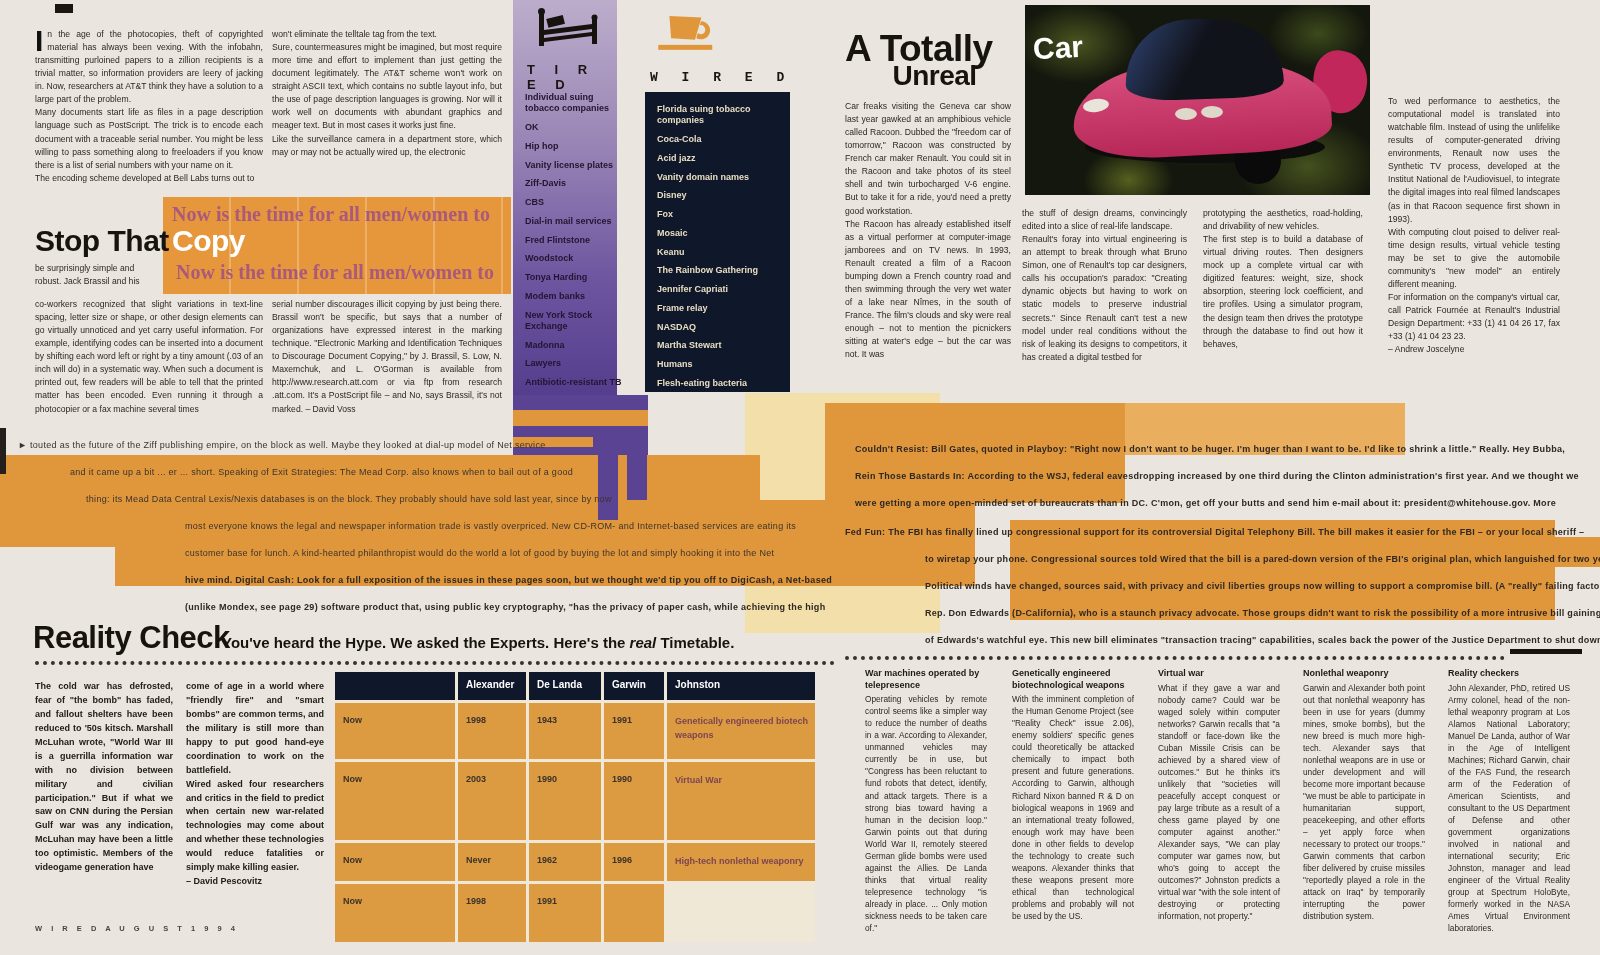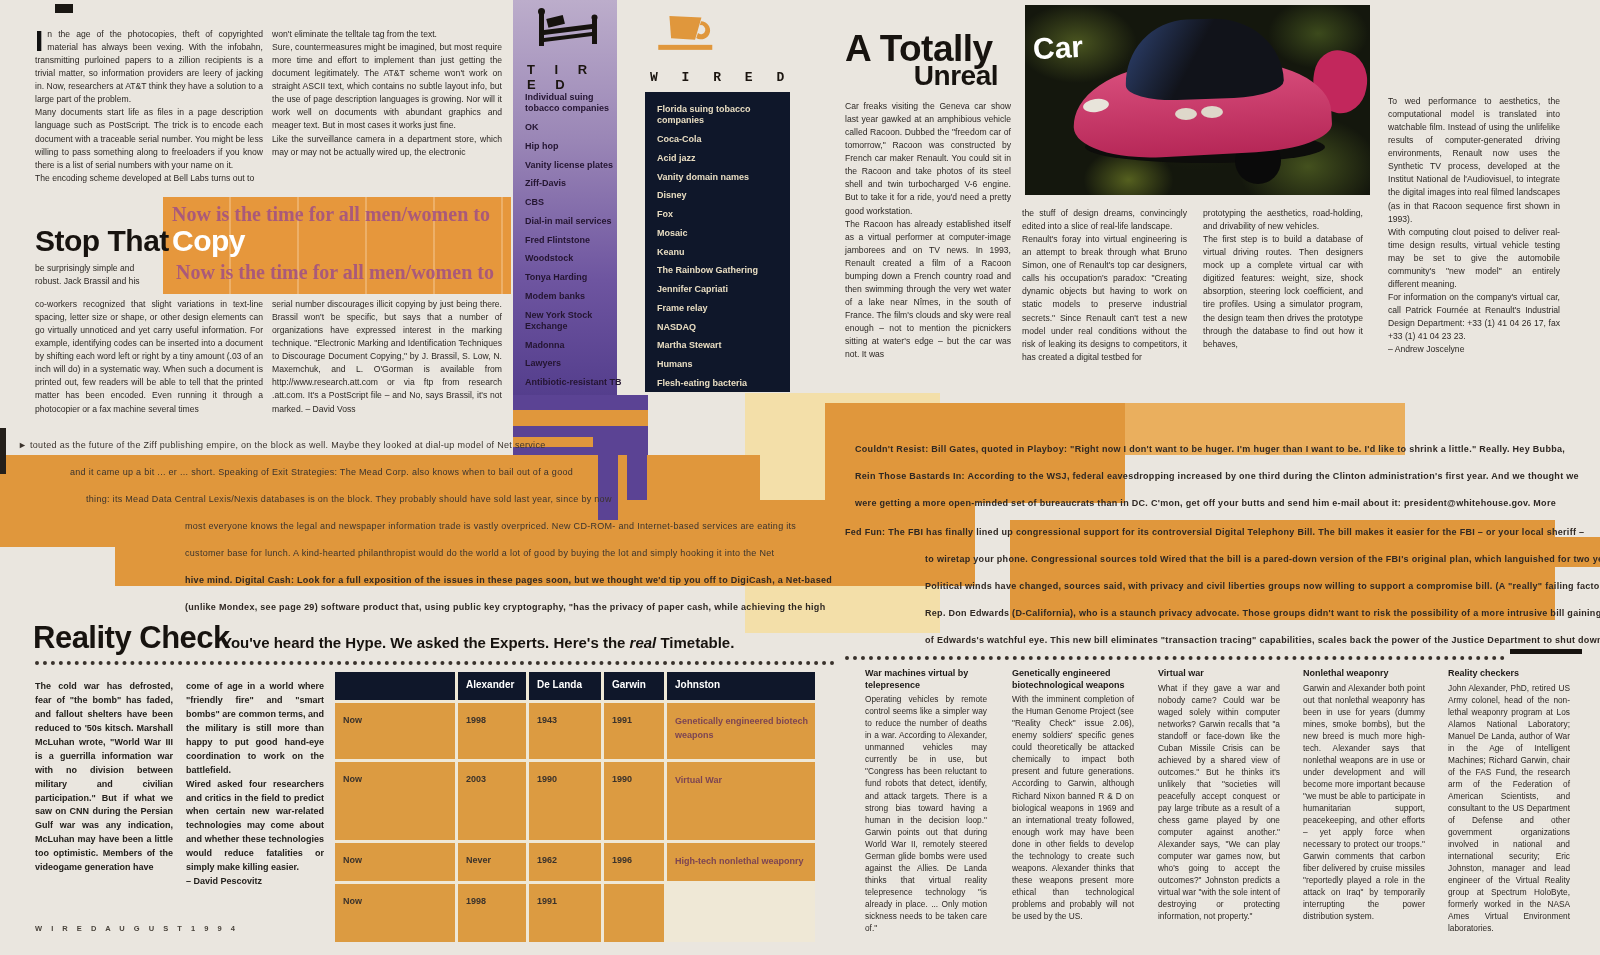--- a/index.html
+++ b/index.html
@@ -152,21 +152,21 @@
       <div>Jennifer Capriati</div>
       <div>Frame relay</div>
       <div>NASDAQ</div>
       <div>Martha Stewart</div>
       <div>Humans</div>
       <div>Flesh-eating bacteria</div>
     </div>
   </div>
 
   <div class="abs headline" style="left:845px;top:28px;font-size:37px;">A Totally</div>
-  <div class="abs headline" style="left:823px;top:60px;width:175px;text-align:right;font-size:28px;">Unreal</div>
+  <div class="abs headline" style="left:847px;top:60px;width:175px;text-align:center;font-size:28px;">Unreal</div>
 
   <div class="abs" id="car-photo">
     <div class="part" style="left:60px;top:126px;width:240px;height:32px;background:#0d0d0b;border-radius:50%;"></div>
     <div class="part" style="left:210px;top:133px;width:46px;height:46px;background:#0a0a0a;border-radius:50%;"></div>
     <div class="part" style="left:288px;top:46px;width:54px;height:62px;background:#c2275c;border-radius:45% 55% 50% 60%;transform:rotate(10deg);"></div>
     <div class="part" style="left:48px;top:58px;width:258px;height:92px;background:linear-gradient(#d94f7d,#b62757);border-radius:55% 60% 45% 50% / 95% 90% 40% 55%;transform:rotate(-3deg);"></div>
     <div class="part" style="left:100px;top:14px;width:158px;height:80px;background:linear-gradient(120deg,#2a3c66 8%,#11131a 45%);border-radius:50% 55% 40% 40% / 100% 100% 25% 25%;transform:rotate(-2deg);"></div>
     <div class="part" style="left:58px;top:94px;width:26px;height:13px;background:#e8e4da;border-radius:50%;transform:rotate(-8deg);"></div>
     <div class="part" style="left:150px;top:103px;width:22px;height:12px;background:#ded8ca;border-radius:50%;"></div>
     <div class="part" style="left:176px;top:101px;width:22px;height:12px;background:#ded8ca;border-radius:50%;"></div>
@@ -239,21 +239,21 @@
     <div class="td">1996</div>
 
     <div class="tl">High-tech nonlethal weaponry</div>
     <div class="td">Now</div>
     <div class="td">1998</div>
     <div class="td">1991</div>
     <div class="td"></div>
   </div>
 
   <div class="expert" style="left:865px;top:668px;">
-    <h4>War machines virtual by telepresence</h4>
+    <h4>War machines operated by telepresence</h4>
     <div class="body-text">Operating vehicles by remote control seems like a simpler way to reduce the number of deaths in a war. According to Alexander, unmanned vehicles may currently be in use, but "Congress has been reluctant to fund robots that detect, identify, and attack targets. There is a strong bias toward having a human in the decision loop." Garwin points out that during World War II, remotely steered German glide bombs were used against the Allies. De Landa thinks that virtual reality telepresence technology "is already in place. ... Only motion sickness needs to be taken care of."</div>
   </div>
   <div class="expert" style="left:1012px;top:668px;">
     <h4>Genetically engineered biotechnological weapons</h4>
     <div class="body-text">With the imminent completion of the Human Genome Project (see "Reality Check" issue 2.06), enemy soldiers' specific genes could theoretically be attacked chemically to impact both present and future generations. According to Garwin, although Richard Nixon banned R &amp; D on biological weapons in 1969 and an international treaty followed, enough work may have been done in other fields to develop the technology to create such weapons. Alexander thinks that these weapons present more ethical than technological problems and probably will not be used by the US.</div>
   </div>
   <div class="expert" style="left:1158px;top:668px;">
     <h4>Virtual war</h4>
     <div class="body-text">What if they gave a war and nobody came? Could war be waged solely within computer networks? Garwin recalls that "a standoff or face-down like the Cuban Missile Crisis can be achieved by a shared view of outcomes." But he thinks it's unlikely that "societies will peacefully accept conquest or pay large tribute as a result of a chess game played by one computer against another." Alexander says, "We can play computer war games now, but who's going to accept the outcomes?" Johnston predicts a virtual war "with the sole intent of destroying or protecting information, not property."</div>
   </div>

